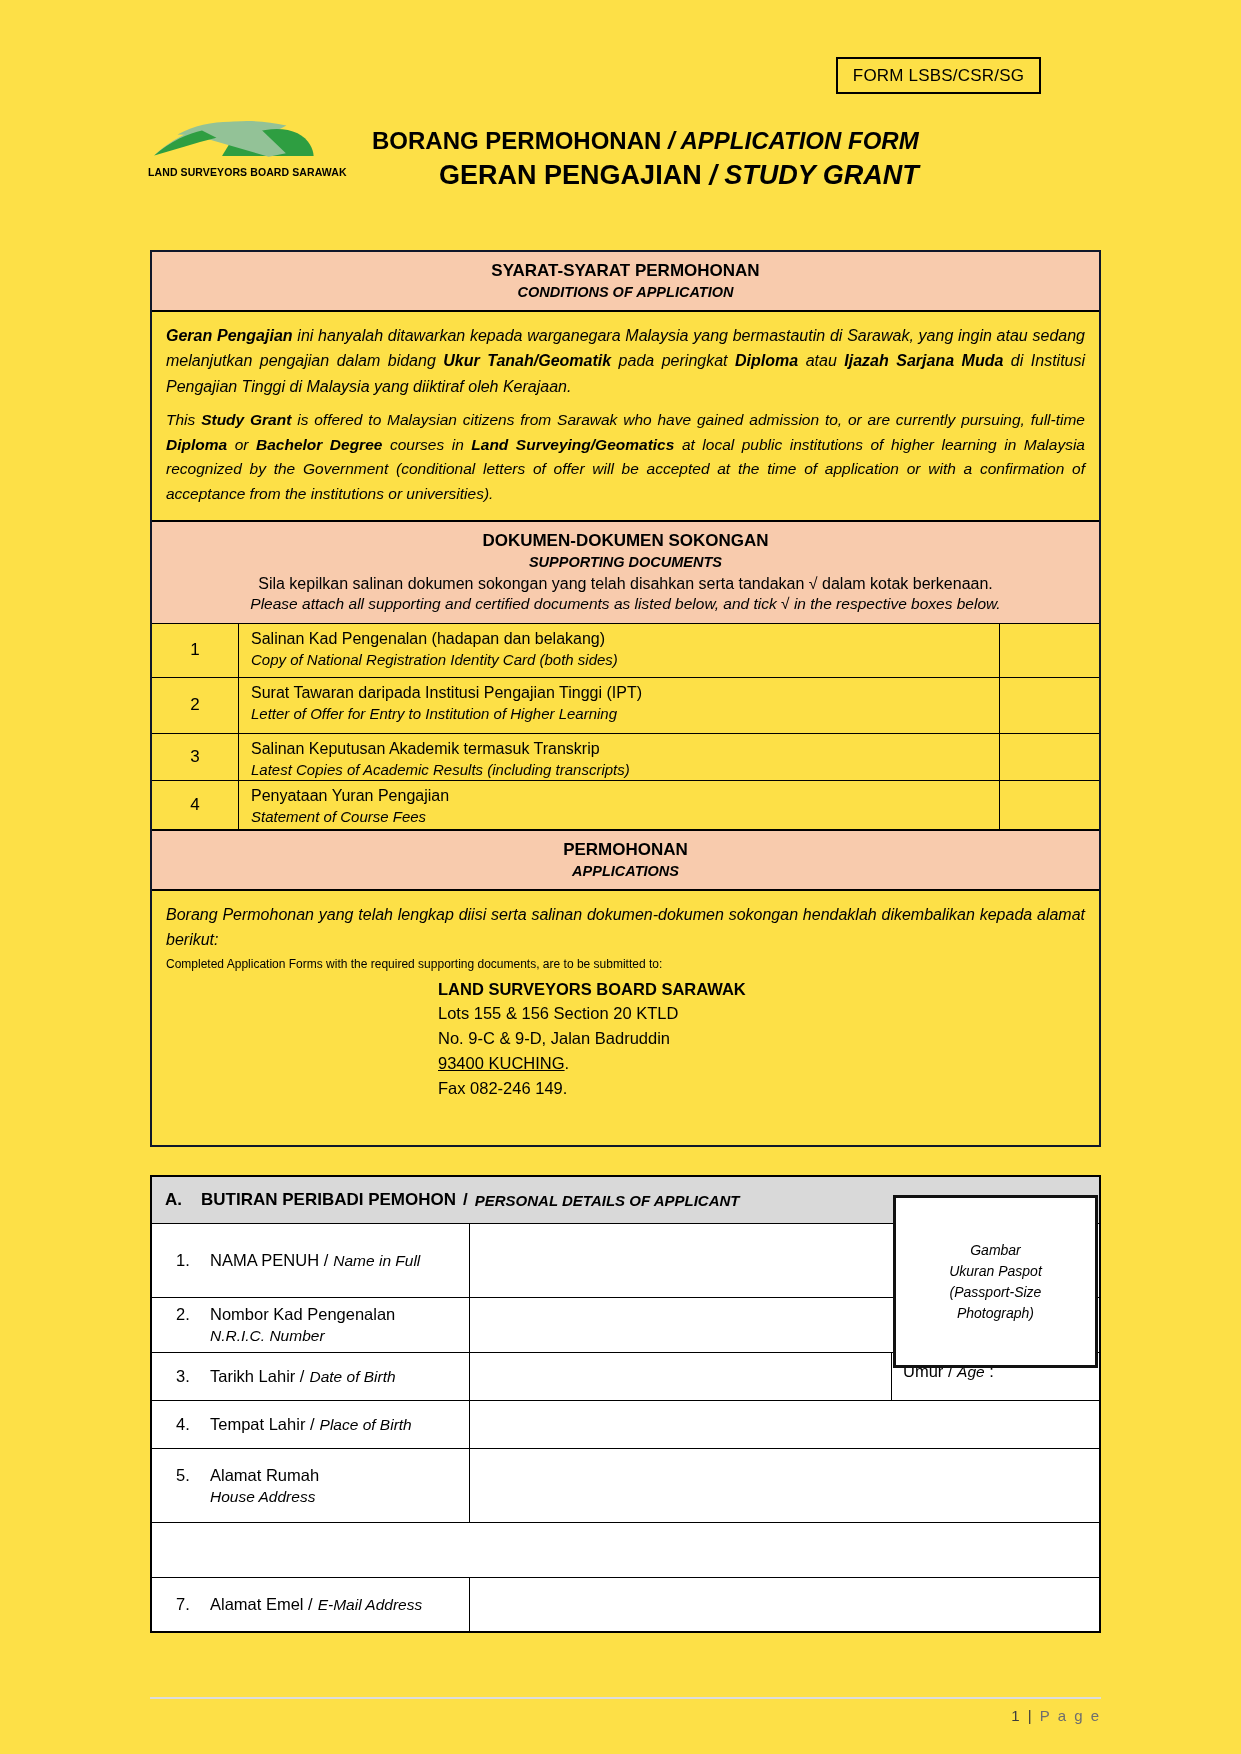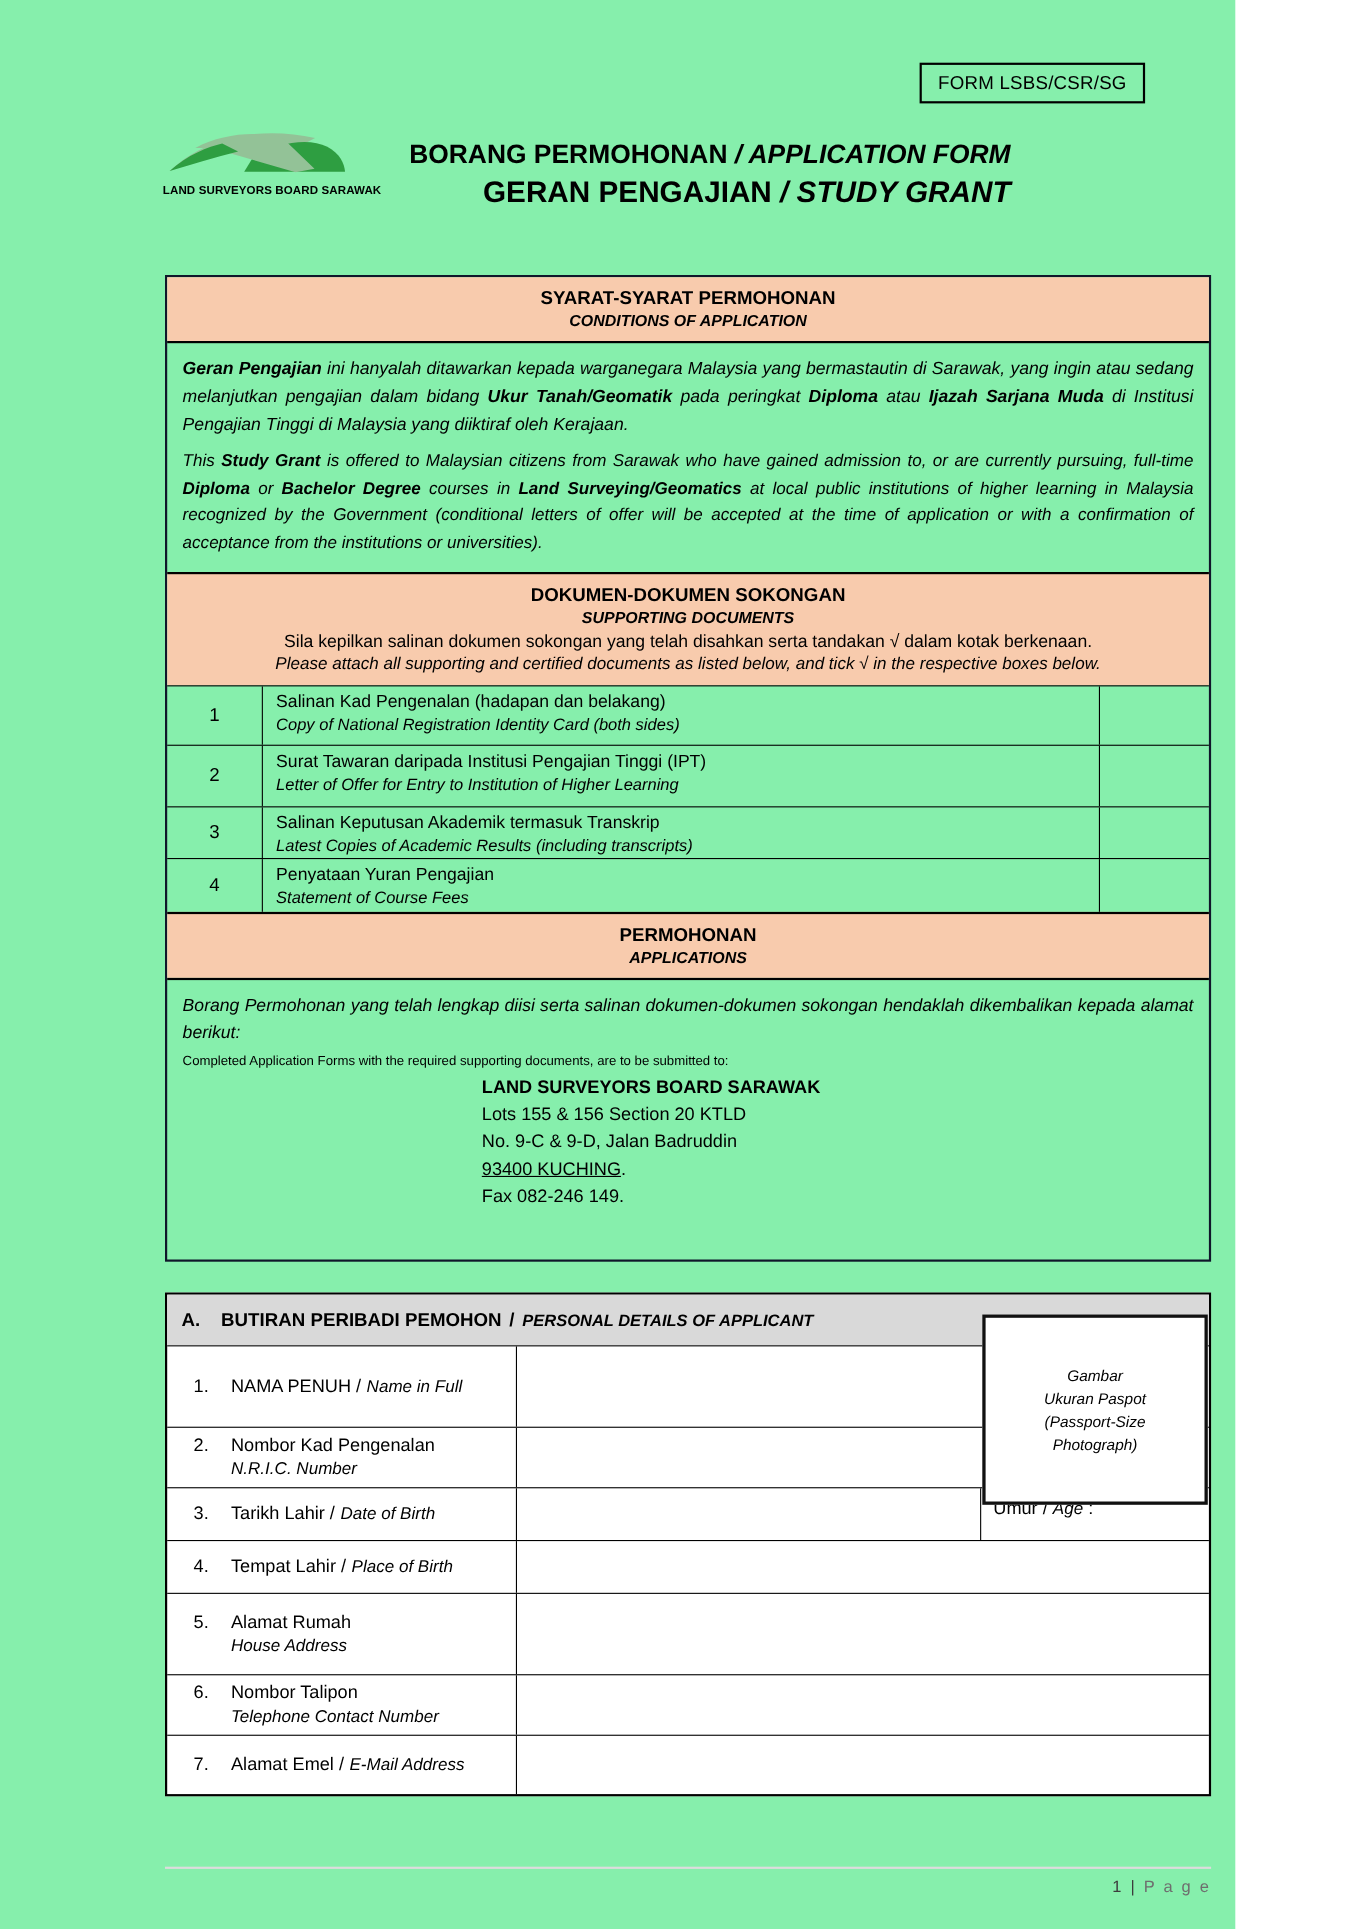--- a/index.html
+++ b/index.html
@@ -1,17 +1,17 @@
 <!DOCTYPE html>
 <html><head>
 <meta charset="utf-8">
 <style>
   html,body { margin:0; padding:0; background:#ffffff; }
   .page {
-    position:relative; width:1123px; height:1754px; background:#86efac;
+    position:relative; width:1241px; height:1754px; background:#fde047;
     font-family:"Liberation Sans", sans-serif; color:#000; overflow:hidden;
   }
 
   
   .form-code-box {
     position:absolute; left:836px; top:57px; width:205px; height:37px;
     border:2px solid #000; box-sizing:border-box;
     display:flex; align-items:center; justify-content:center;
     font-size:17px; letter-spacing:0.2px;
   }
@@ -250,24 +250,20 @@
 
     <div class="a-row r74">
       <div class="a-label">
         <div><span class="num">5.</span><span>Alamat Rumah</span></div>
         <div class="en-stack">House Address</div>
       </div>
       <div class="a-input"></div>
     </div>
 
     <div class="a-row r55">
-      <div class="a-label">
-        <div><span class="num">6.</span><span>Nombor Talipon</span></div>
-        <div class="en-stack">Telephone Contact Number</div>
-      </div>
       <div class="a-input"></div>
     </div>
 
     <div class="a-row r54">
       <div class="a-label">
         <div><span class="num">7.</span><span>Alamat Emel /</span><span class="en-inline">E-Mail Address</span></div>
       </div>
       <div class="a-input"></div>
     </div>
   </div>

